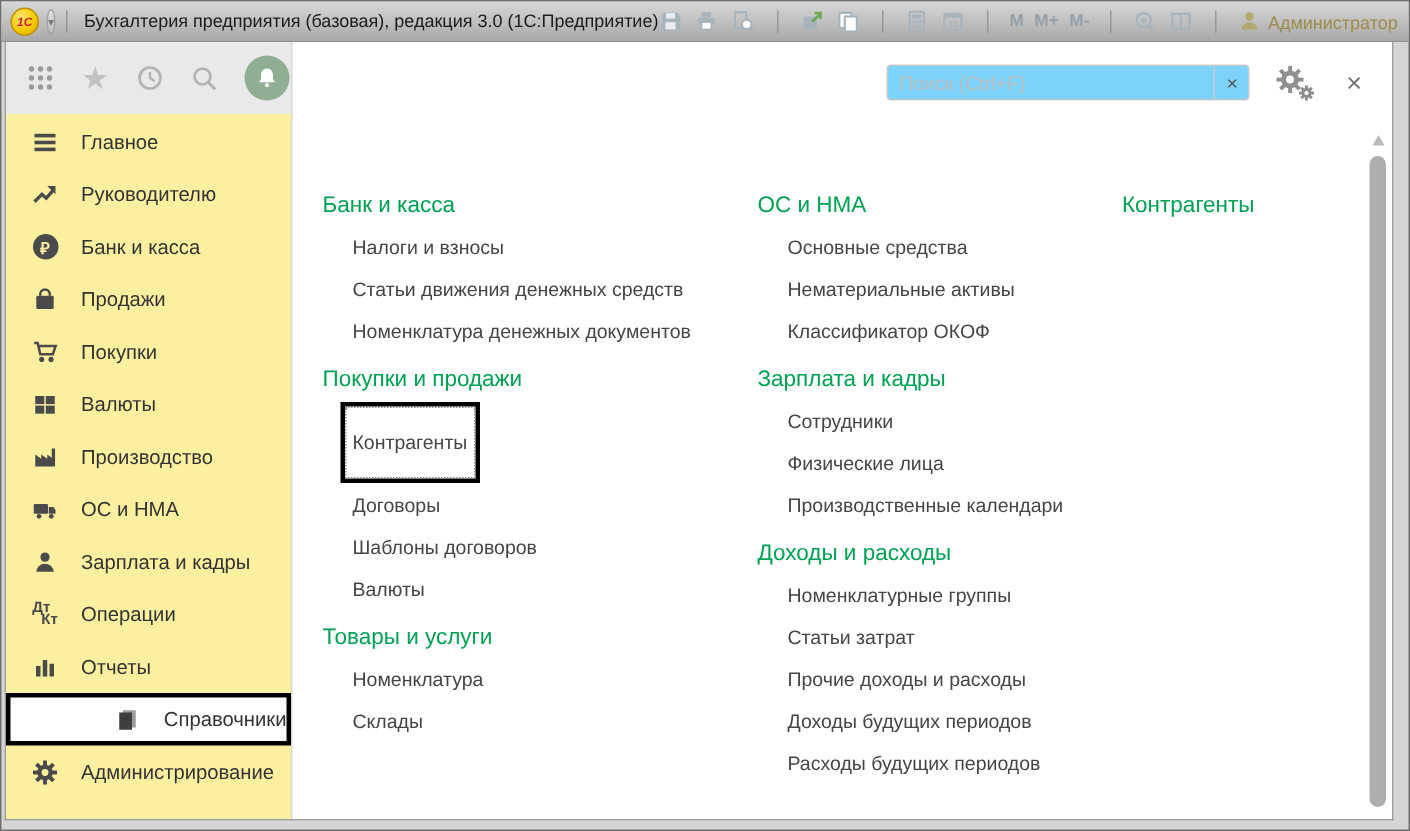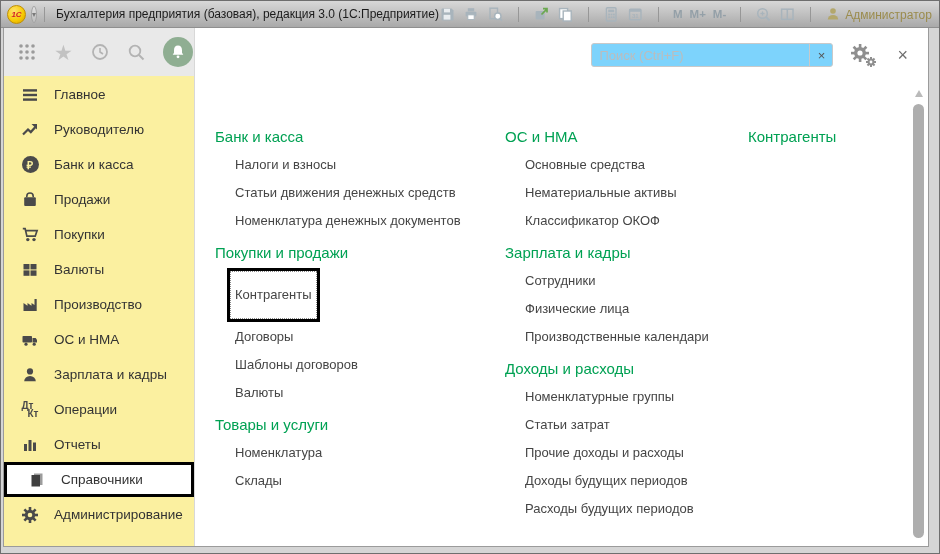--- a/index.html
+++ b/index.html
@@ -19,21 +19,21 @@
   .app-frame{flex:1;display:flex;padding:0 10px 6px 2px;min-height:0;}
   .app-body{flex:1;display:flex;background:#fff;border:1px solid #9b9b9b;border-top:none;min-width:0;}
   
   .left-col{width:190px;flex:0 0 190px;display:flex;flex-direction:column;}
   .quickbar{height:48px;flex:0 0 48px;background:#e9e9e9;display:flex;align-items:center;padding-left:13px;gap:17px;}
   .qb-ic{display:flex;align-items:center;justify-content:center;cursor:pointer;}
   .qb-star{font-size:21px;color:#c2c2c2;line-height:1;}
   .bell{width:30px;height:30px;border-radius:50%;background:#8fae92;margin-left:auto;margin-right:8px;display:flex;align-items:center;justify-content:center;cursor:pointer;flex:0 0 30px;}
   .sidebar{flex:1;background:#fbf0a0;padding-top:1px;}
   .side-item{height:35px;display:flex;align-items:center;padding-left:16px;gap:14px;font-size:13.5px;color:#333;cursor:pointer;box-sizing:border-box;}
-  .side-item.selected{background:#fff;border:3px solid #000;padding-left:20px;}
+  .side-item.selected{background:#fff;border:3px solid #000;padding-left:20px;justify-content:flex-end;}
   .side-icon{width:20px;height:20px;flex:0 0 20px;display:flex;align-items:center;justify-content:center;}
   .ruble-circle{width:17px;height:17px;border-radius:50%;background:#4a4a4a;color:#fbf0a0;font-size:11px;font-weight:bold;display:flex;align-items:center;justify-content:center;}
   .dtkt{display:flex;flex-direction:column;font-size:10px;font-weight:bold;color:#4a4a4a;line-height:8px;}
   .dtkt .kt{margin-left:6px;}
   
   .main-pane{flex:1;background:#fff;position:relative;border-left:1px solid #d8d8d8;min-width:0;}
   .pane-toolbar{position:absolute;top:0;left:0;right:0;height:54px;display:flex;align-items:center;justify-content:flex-end;padding-right:20px;box-sizing:border-box;z-index:2;}
   .search-group{display:flex;align-items:center;height:24px;border:1px solid #c9c9c9;border-radius:3px;background:#7dd3fc;width:242px;box-sizing:border-box;}
   .search-input{border:none;outline:none;flex:1;height:20px;padding:0 7px;font-size:13px;font-family:inherit;color:#333;min-width:0;background:transparent;}
   .search-input::placeholder{color:#bcbcbc;}

